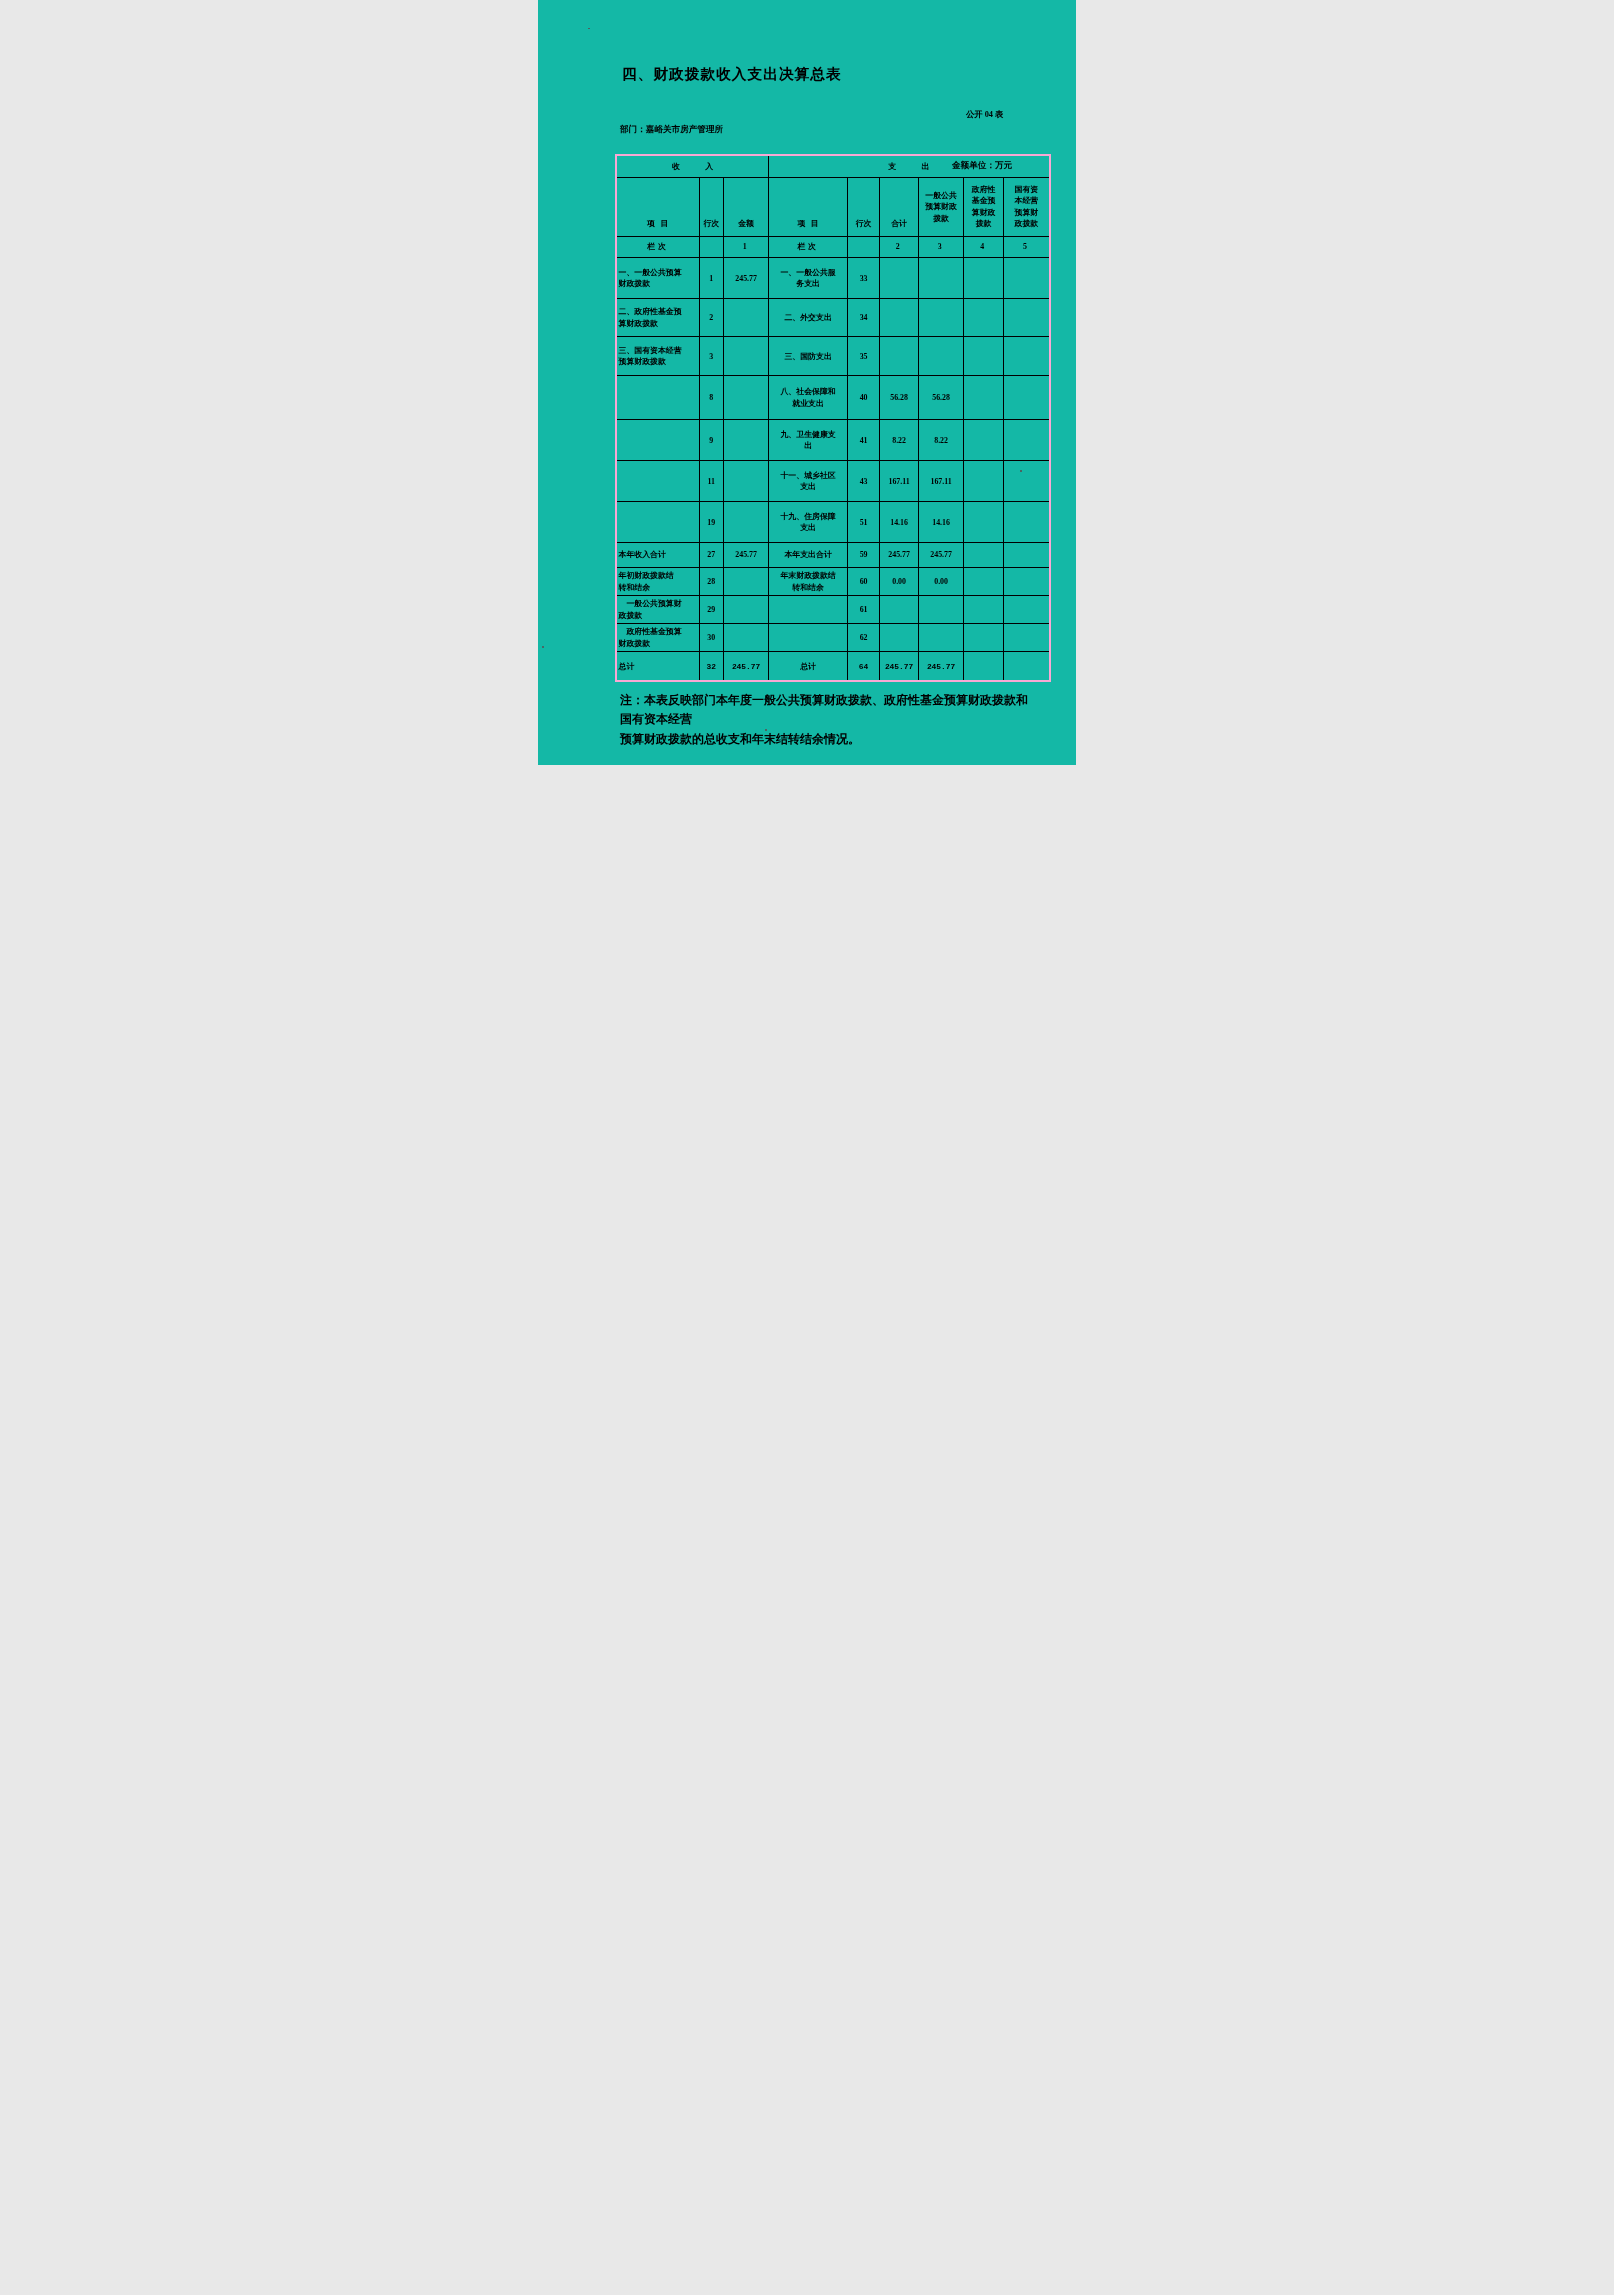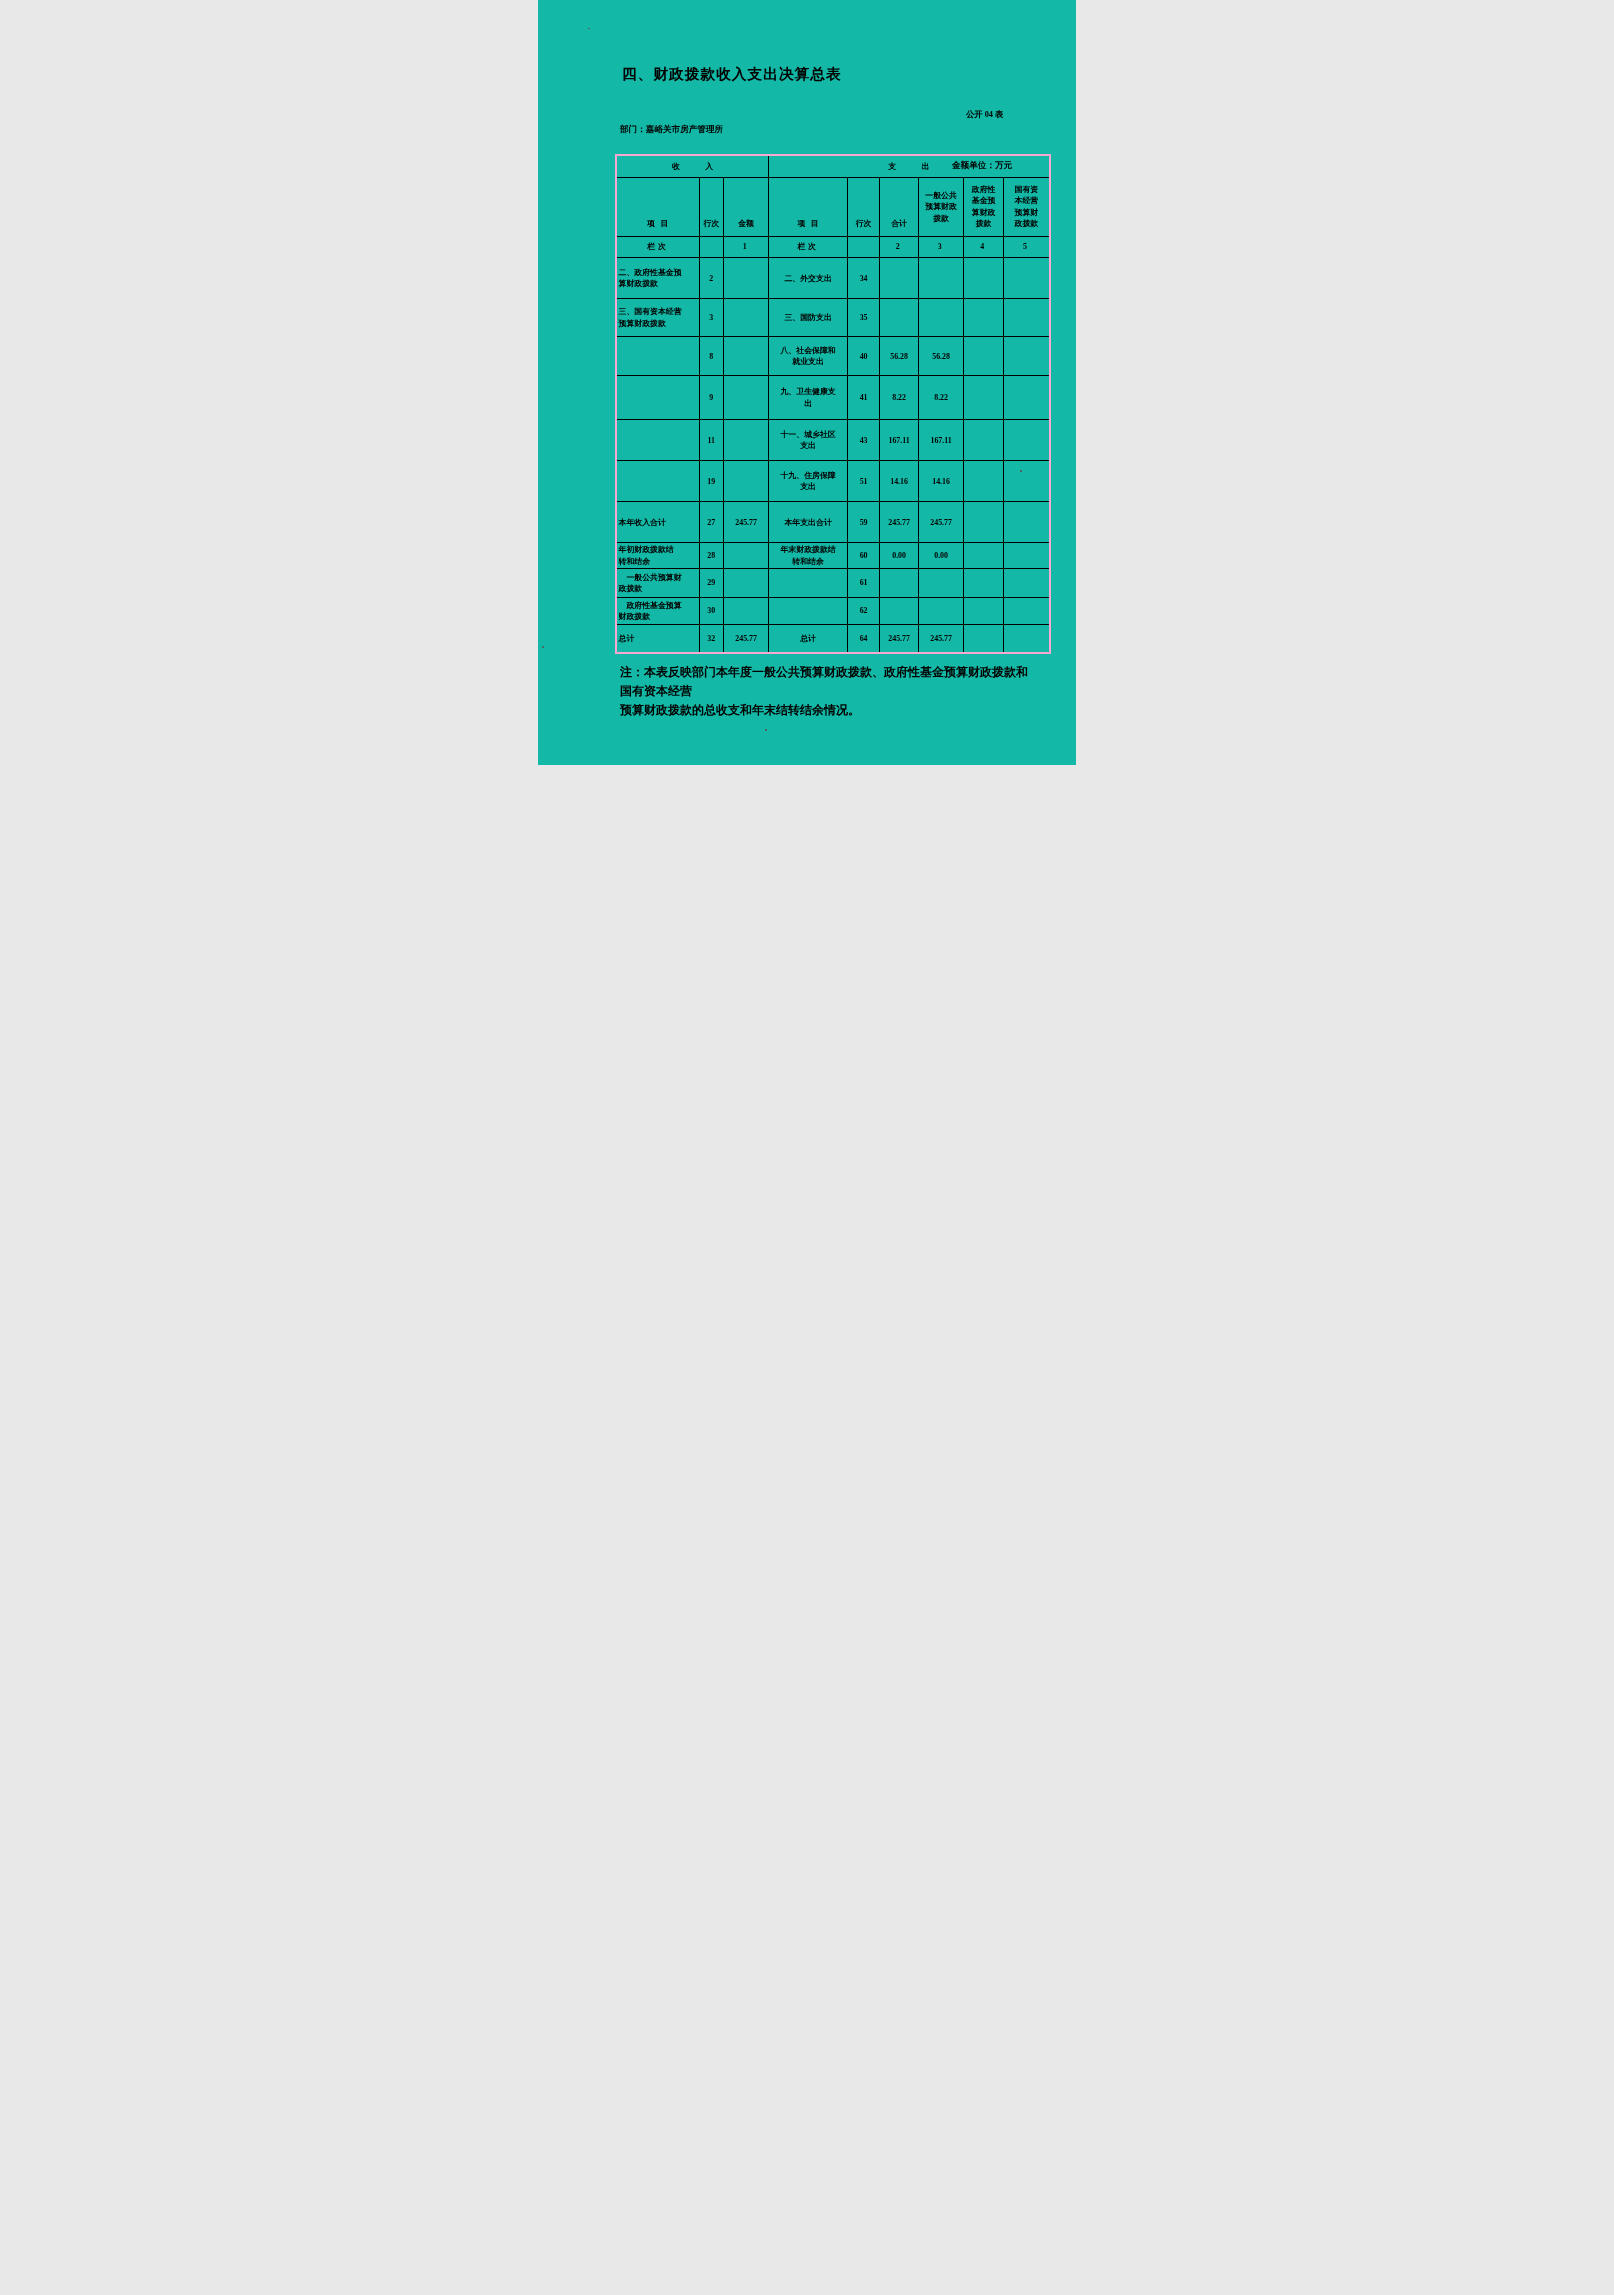--- a/index.html
+++ b/index.html
@@ -64,21 +64,21 @@
   tbody tr:nth-child(3)  { height:38px; }
   tbody tr:nth-child(4)  { height:39px; }
   tbody tr:nth-child(5)  { height:44px; }
   tbody tr:nth-child(6)  { height:41px; }
   tbody tr:nth-child(7)  { height:41px; }
   tbody tr:nth-child(8)  { height:41px; }
   tbody tr:nth-child(9)  { height:24.6px; }
   tbody tr:nth-child(10) { height:28.5px; }
   tbody tr:nth-child(11) { height:27.5px; }
   tbody tr:nth-child(12) { height:28.5px; }
-  tbody tr:nth-child(13) { height:29.5px; }
+  tbody tr:nth-child(13) { height:29.5px;font-family:Liberation Mono, monospace; }
 
   .note {
     margin:8.8px 0 0 82px;
     width:417px;
     font-size:12px;
     line-height:1.6;
     white-space:pre-line;
   }
   .speck { position:absolute; background:#555; border-radius:50%; }
   .s1 { left:50px; top:27.5px;  width:1.5px; height:1.5px; }
@@ -145,20 +145,33 @@
           <td class="col-1"></td>
           <td class="col-2">1</td>
           <td class="col-3">栏次</td>
           <td class="col-4"></td>
           <td class="col-5">2</td>
           <td class="col-6">3</td>
           <td class="col-7">4</td>
           <td class="col-8">5</td>
         </tr>
         <tr>
+          <td class="col-0">一、一般公共预算
+财政拨款</td>
+          <td class="col-1">1</td>
+          <td class="col-2">245.77</td>
+          <td class="col-3">一、一般公共服
+务支出</td>
+          <td class="col-4">33</td>
+          <td class="col-5"></td>
+          <td class="col-6"></td>
+          <td class="col-7"></td>
+          <td class="col-8"></td>
+        </tr>
+        <tr>
           <td class="col-0">二、政府性基金预
 算财政拨款</td>
           <td class="col-1">2</td>
           <td class="col-2"></td>
           <td class="col-3">二、外交支出</td>
           <td class="col-4">34</td>
           <td class="col-5"></td>
           <td class="col-6"></td>
           <td class="col-7"></td>
           <td class="col-8"></td>

